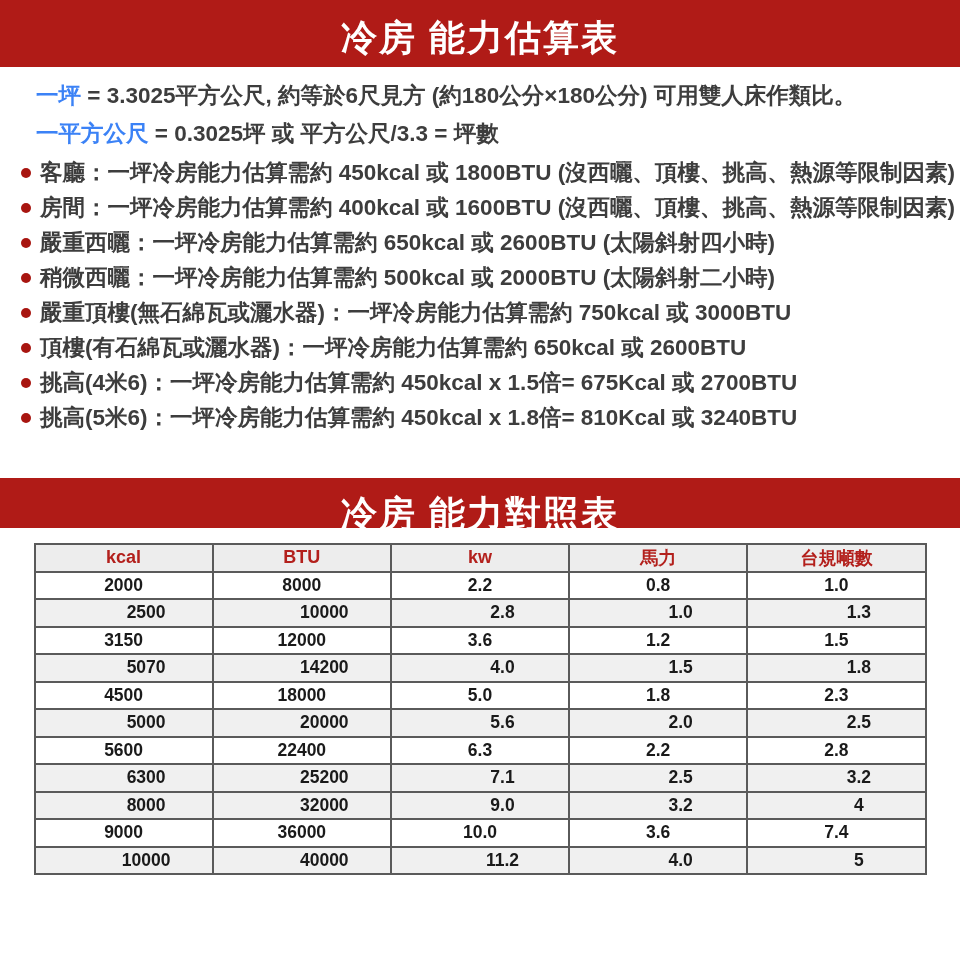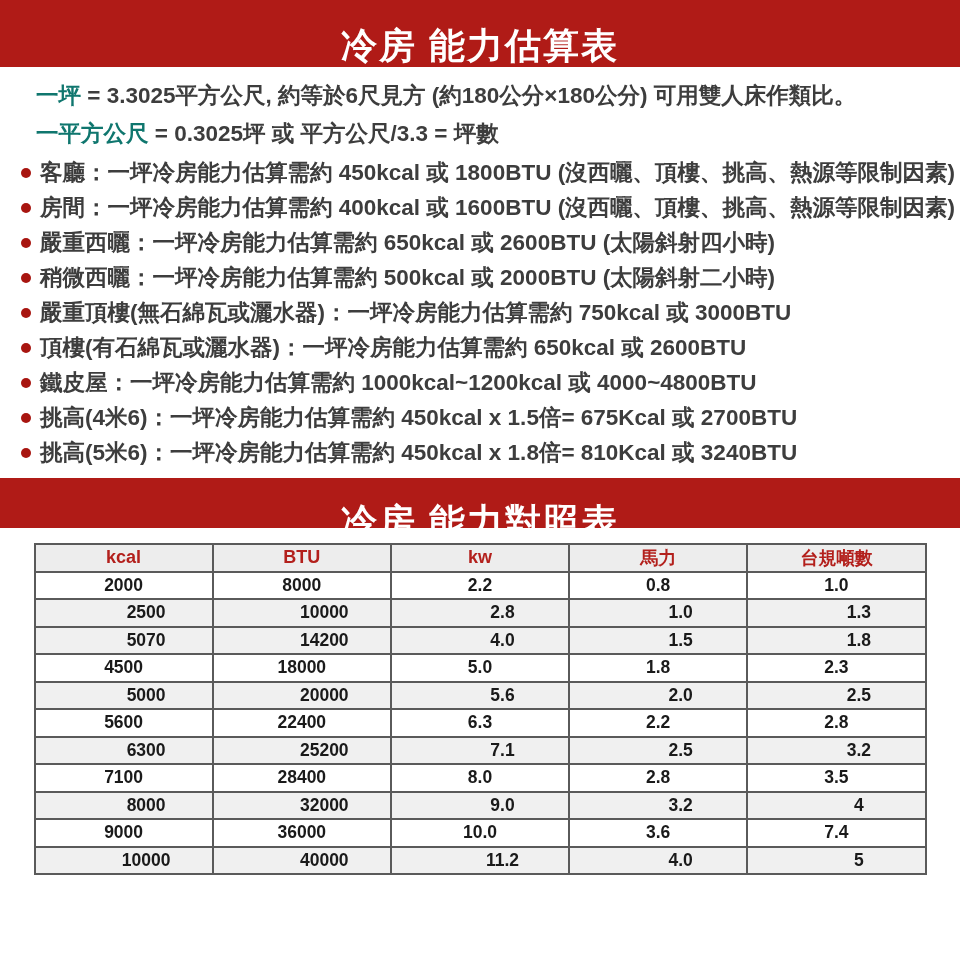--- a/index.html
+++ b/index.html
@@ -11,21 +11,21 @@
     font-family: "Liberation Sans", "DejaVu Sans", sans-serif;
     overflow: hidden;
   }
   .banner {
     background: #b01b17;
     color: #ffffff;
     text-align: center;
     overflow: hidden;
   }
   .banner h1 {
-    margin: 12px;
+    margin: 4px;
     font-size: 36px;
     font-weight: bold;
     letter-spacing: 2px;
   }
   .banner-estimate { height: 67px; line-height: 67px; }
   .banner-comparison { height: 50px; line-height: 63px; }
 
   .estimate-section {
     box-sizing: border-box;
     height: 411px;
@@ -33,21 +33,21 @@
     color: #3d3d3d;
     font-weight: bold;
     font-size: 22.5px;
     overflow: hidden;
     white-space: nowrap;
   }
   .intro-line {
     margin: 0 0 0 22px;
     line-height: 38px;
   }
-  .red-term { color: #0f766e; }
+  .red-term { color: #3b82f6; }
 
   .estimate-list {
     list-style: none;
     margin: 2px 0 12px 0;
     padding: 0;
   }
   .estimate-item {
     position: relative;
     padding-left: 26px;
     line-height: 35px;
@@ -107,21 +107,20 @@
   <p class="intro-line"><span class="red-term">一坪</span><span> = 3.3025平方公尺, 約等於6尺見方 (約180公分×180公分) 可用雙人床作類比。</span></p>
   <p class="intro-line"><span class="red-term">一平方公尺</span><span> = 0.3025坪 或 平方公尺/3.3 = 坪數</span></p>
 
   <ul class="estimate-list">
       <li class="estimate-item"><span class="bullet-icon"></span><span>客廳：一坪冷房能力估算需約 450kcal 或 1800BTU (沒西曬、頂樓、挑高、熱源等限制因素)</span></li>
       <li class="estimate-item"><span class="bullet-icon"></span><span>房間：一坪冷房能力估算需約 400kcal 或 1600BTU (沒西曬、頂樓、挑高、熱源等限制因素)</span></li>
       <li class="estimate-item"><span class="bullet-icon"></span><span>嚴重西曬：一坪冷房能力估算需約 650kcal 或 2600BTU (太陽斜射四小時)</span></li>
       <li class="estimate-item"><span class="bullet-icon"></span><span>稍微西曬：一坪冷房能力估算需約 500kcal 或 2000BTU (太陽斜射二小時)</span></li>
       <li class="estimate-item"><span class="bullet-icon"></span><span>嚴重頂樓(無石綿瓦或灑水器)：一坪冷房能力估算需約 750kcal 或 3000BTU</span></li>
       <li class="estimate-item"><span class="bullet-icon"></span><span>頂樓(有石綿瓦或灑水器)：一坪冷房能力估算需約 650kcal 或 2600BTU</span></li>
-      <li class="estimate-item"><span class="bullet-icon"></span><span>鐵皮屋：一坪冷房能力估算需約 1000kcal~1200kcal 或 4000~4800BTU</span></li>
       <li class="estimate-item"><span class="bullet-icon"></span><span>挑高(4米6)：一坪冷房能力估算需約 450kcal x 1.5倍= 675Kcal 或 2700BTU</span></li>
       <li class="estimate-item"><span class="bullet-icon"></span><span>挑高(5米6)：一坪冷房能力估算需約 450kcal x 1.8倍= 810Kcal 或 3240BTU</span></li>
     </ul>
 
 </section>
 
 <header class="banner banner-comparison">
   <h1>冷房 能力對照表</h1>
 </header>
 
@@ -144,20 +143,27 @@
           <td>0.8</td>
           <td>1.0</td>
         </tr>
         <tr class="alt">
           <td>2500</td>
           <td>10000</td>
           <td>2.8</td>
           <td>1.0</td>
           <td>1.3</td>
         </tr>
+        <tr>
+          <td>3150</td>
+          <td>12000</td>
+          <td>3.6</td>
+          <td>1.2</td>
+          <td>1.5</td>
+        </tr>
         <tr class="alt">
           <td>5070</td>
           <td>14200</td>
           <td>4.0</td>
           <td>1.5</td>
           <td>1.8</td>
         </tr>
         <tr>
           <td>4500</td>
           <td>18000</td>
@@ -179,27 +185,20 @@
           <td>2.2</td>
           <td>2.8</td>
         </tr>
         <tr class="alt">
           <td>6300</td>
           <td>25200</td>
           <td>7.1</td>
           <td>2.5</td>
           <td>3.2</td>
         </tr>
-        <tr>
-          <td>7100</td>
-          <td>28400</td>
-          <td>8.0</td>
-          <td>2.8</td>
-          <td>3.5</td>
-        </tr>
         <tr class="alt">
           <td>8000</td>
           <td>32000</td>
           <td>9.0</td>
           <td>3.2</td>
           <td>4</td>
         </tr>
         <tr>
           <td>9000</td>
           <td>36000</td>

